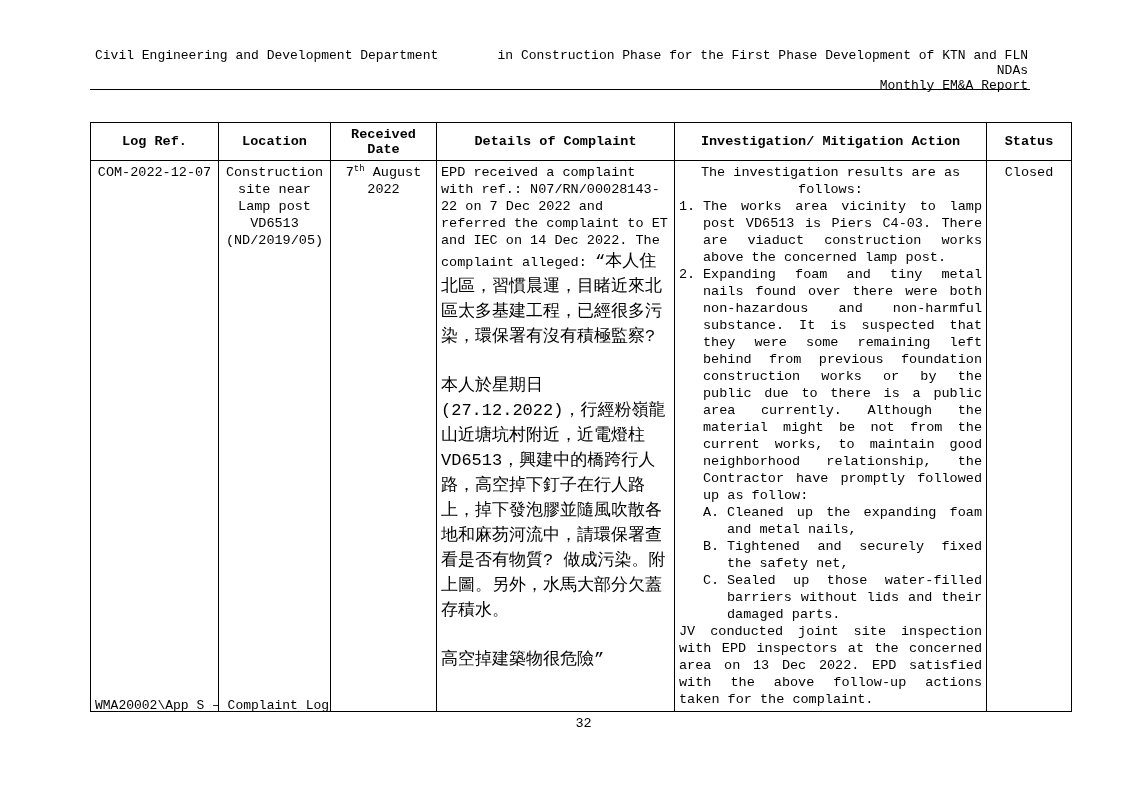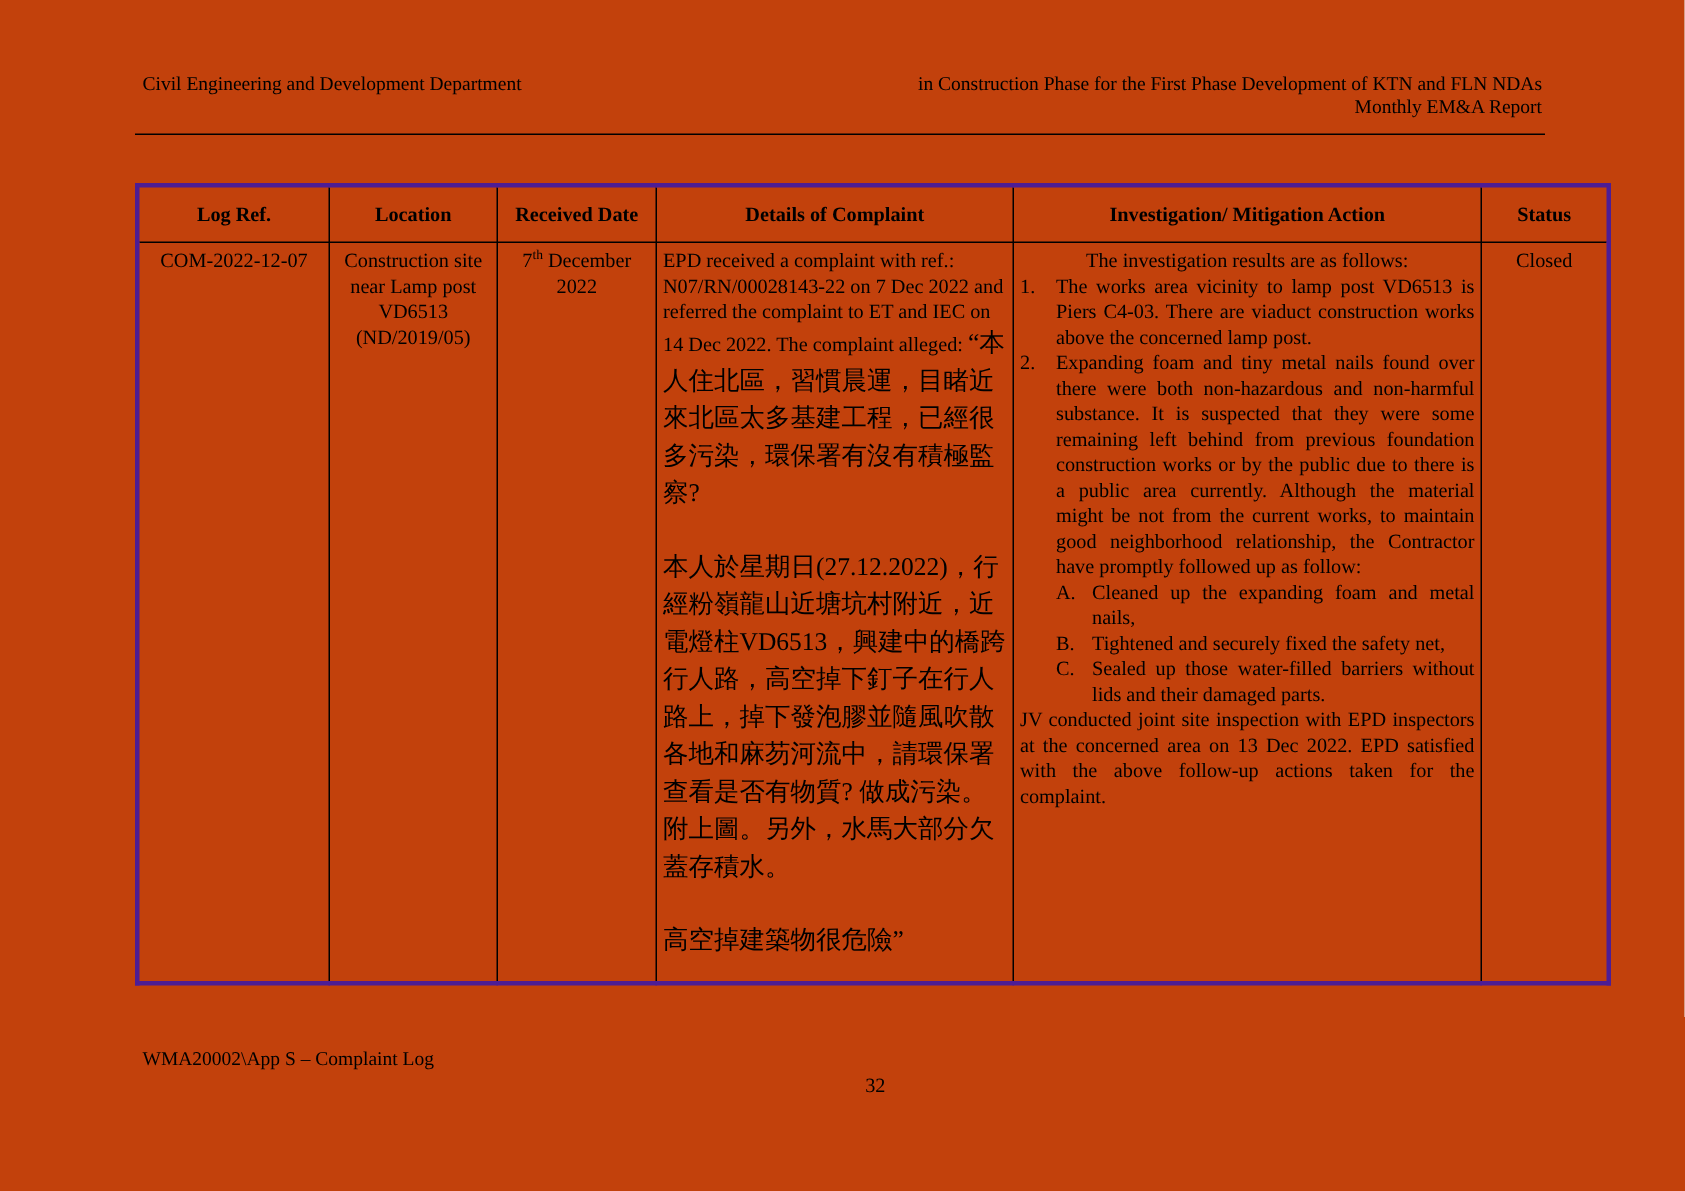--- a/index.html
+++ b/index.html
@@ -1,23 +1,23 @@
 <!DOCTYPE html>
 <html><head>
 <meta charset="utf-8">
 <style>
   * { margin: 0; padding: 0; box-sizing: border-box; }
   html, body { background: #e8e8e8; }
   .page {
     position: relative;
     width: 1123px;
     height: 794px;
-    background: #c2410c;
+    background: #ffffff;
     color: #000000;
-    font-family: Liberation Serif, serif;
+    font-family: Liberation Mono, monospace;
     margin: 0 auto;
     overflow: hidden;
   }
   .header-left {
     position: absolute;
     left: 95px;
     top: 48px;
     font-size: 13px;
     line-height: 15px;
     white-space: nowrap;
@@ -43,21 +43,21 @@
     left: 90px;
     top: 122px;
     width: 981px;
     border-collapse: collapse;
     table-layout: fixed;
     font-size: 13.5px;
   }
   table.complaint-table, table.complaint-table td, table.complaint-table th {
     border: 1px solid #000;
   }
-  table.complaint-table { border: 3px solid #4c1d95; }
+  table.complaint-table { border: 1px solid #4c1d95; }
   table.complaint-table th {
     font-weight: bold;
     text-align: center;
     vertical-align: middle;
     height: 38px;
     padding: 2px 4px;
     font-size: 13.5px;
   }
   table.complaint-table td {
     vertical-align: top;
@@ -126,21 +126,21 @@
         <th>Details of Complaint</th>
         <th>Investigation/ Mitigation Action</th>
         <th>Status</th>
       </tr>
     </thead>
     <tbody>
       <tr>
         <td class="cell-center">COM-2022-12-07</td>
         <td class="cell-center">Construction site near Lamp post VD6513 (ND/2019/05)</td>
         <td class="cell-center">
-          <span>7</span><sup class="ordinal">th</sup><span> December 2022</span>
+          <span>7</span><sup class="ordinal">th</sup><span> August 2022</span>
         </td>
         <td class="details-cell">
           <p><span>EPD received a complaint with ref.: N07/RN/00028143-22 on 7 Dec 2022 and referred the complaint to ET and IEC on 14 Dec 2022. The complaint alleged: </span><span class="zh">“本人住北區，習慣晨運，目睹近來北區太多基建工程，已經很多污染，環保署有沒有積極監察?</span></p>
           <p><span class="zh">本人於星期日(27.12.2022)，行經粉嶺龍山近塘坑村附近，近電燈柱VD6513，興建中的橋跨行人路，高空掉下釘子在行人路上，掉下發泡膠並隨風吹散各地和麻芴河流中，請環保署查看是否有物質? 做成污染。附上圖。另外，水馬大部分欠蓋存積水。</span></p>
           <p><span class="zh">高空掉建築物很危險”</span></p>
         </td>
         <td class="inv-cell">
           <div class="inv-intro">The investigation results are as follows:</div>
           <div class="inv-item">
             <span class="inv-num">1.</span>

